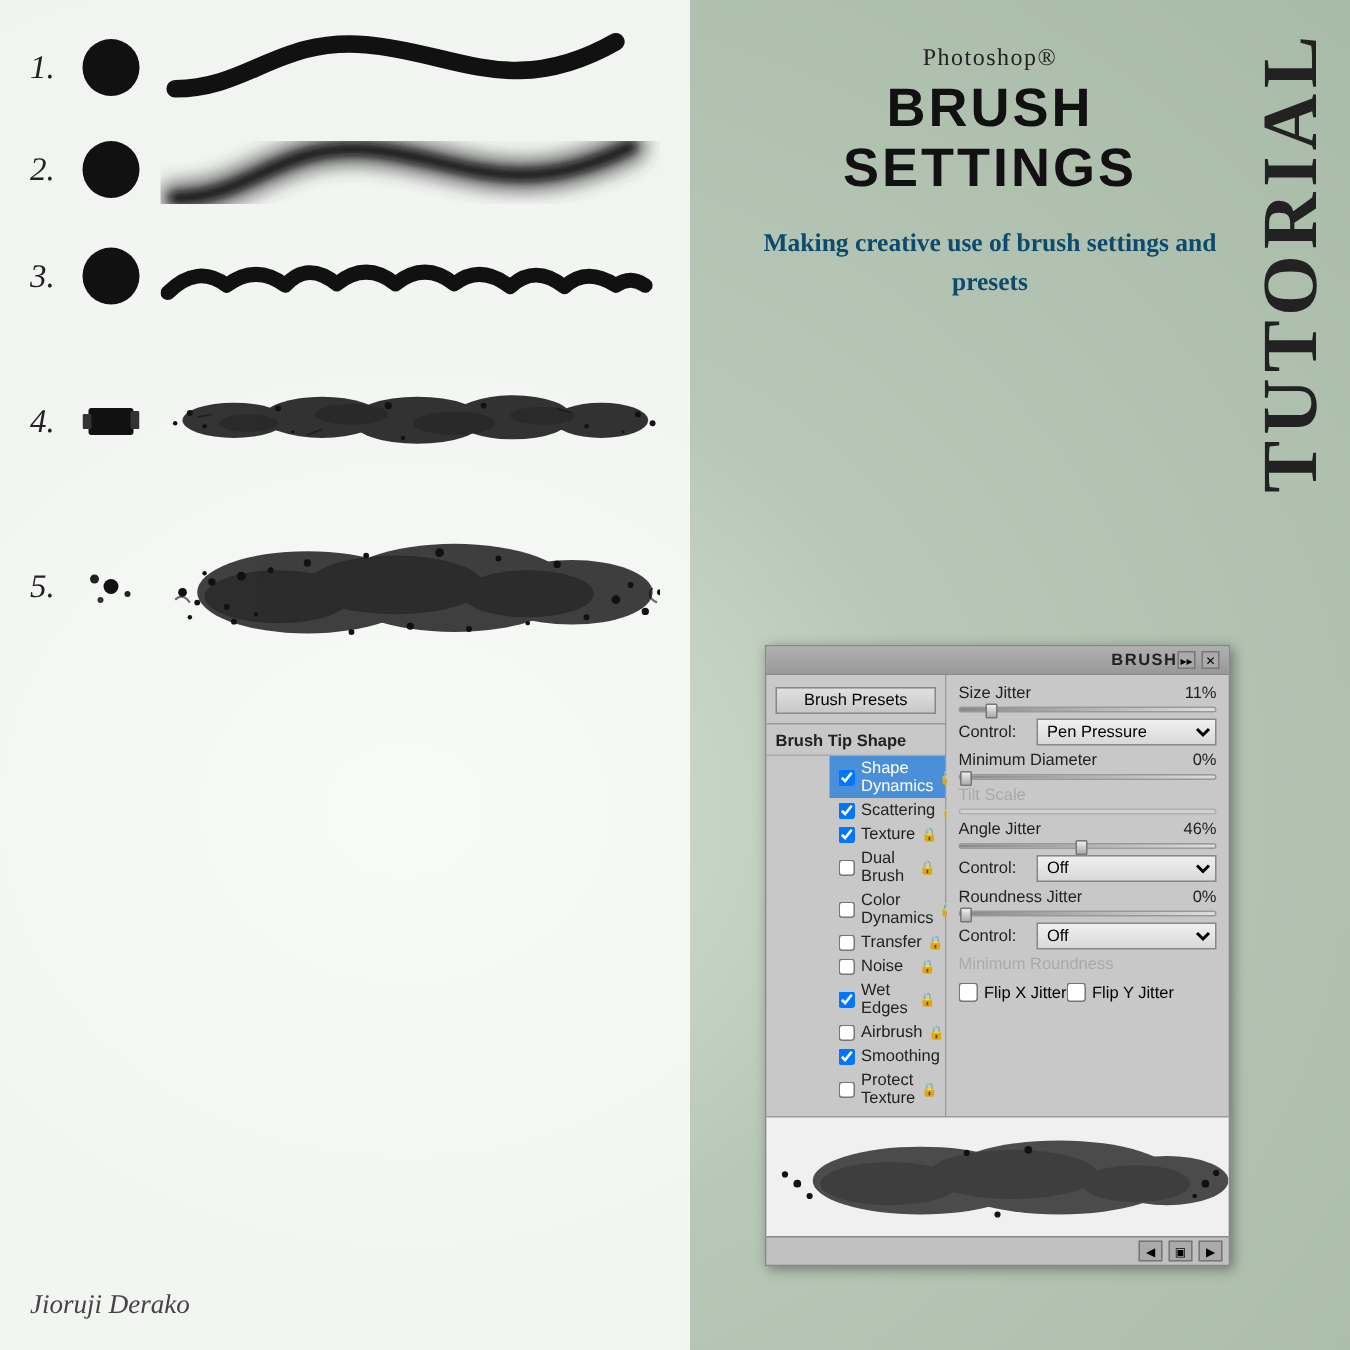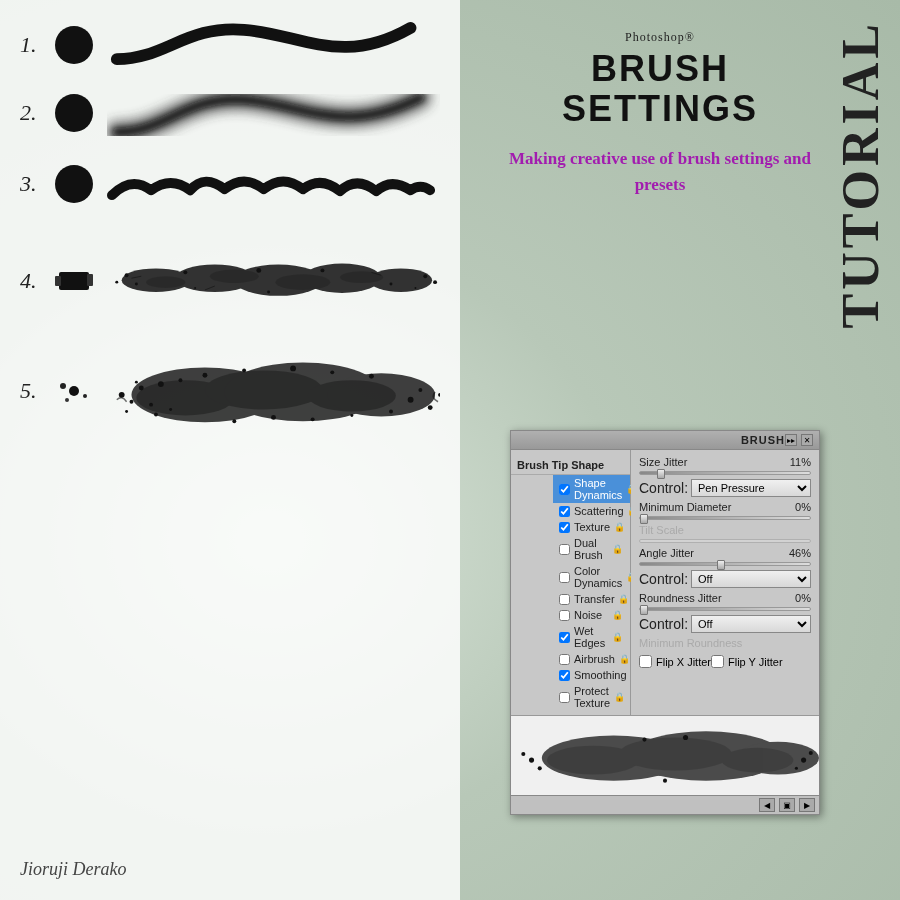--- a/index.html
+++ b/index.html
@@ -60,41 +60,41 @@
     
     .title-area {
       position: absolute;
       right: 0; top: 0;
       width: 440px;
       padding: 30px 70px 20px 30px;
       text-align: center;
     }
 
     .photoshop-label {
-      font-size: 12px;
+      font-size: 16px;
       font-family: Georgia, serif;
       color: #222;
       letter-spacing: 1px;
     }
 
     .brush-settings-title {
       font-size: 36px;
       font-family: Liberation Sans, sans-serif;
       font-weight: bold;
       color: #111;
       letter-spacing: 2px;
       text-transform: uppercase;
       line-height: 1.1;
       margin-top: 4px;
     }
 
     .subtitle {
       font-size: 17px;
       font-family: Georgia, serif;
-      color: #a21caf;
+      color: #0c4a6e;
       margin-top: 18px;
       line-height: 1.5;
       font-weight: bold;
     }
 
     
     .tutorial-vertical {
       position: absolute;
       right: 10px;
       top: 20px;
@@ -258,21 +258,21 @@
     }
 
     .control-row {
       display: flex;
       align-items: center;
       gap: 4px;
       margin-bottom: 4px;
     }
 
     .control-label-sm {
-      font-size: 14px;
+      font-size: 11px;
       color: #222;
       width: 48px;
     }
 
     .control-select {
       flex: 1;
       background: linear-gradient(to bottom, #f0f0f0, #d8d8d8);
       border: 1px solid #888;
       font-size: 11px;
       padding: 1px 2px;
@@ -513,20 +513,23 @@
   <div class="panel-titlebar">
     <div class="panel-title-text">BRUSH</div>
     <div class="panel-controls">
       <div class="panel-btn">▸▸</div>
       <div class="panel-btn">✕</div>
     </div>
   </div>
   <div class="panel-body">
 
     <div class="panel-left">
+      <div class="panel-left-top">
+        <button class="brush-presets-btn">Brush Presets</button>
+      </div>
       <div class="panel-section-title">Brush Tip Shape</div>
 
       <div class="panel-item active">
         <input type="checkbox" checked="" style="">
         <span>Shape Dynamics</span>
         <span class="lock-icon">🔒</span>
       </div>
       <div class="panel-item">
         <input type="checkbox" checked="" style="">
         <span>Scattering</span>

